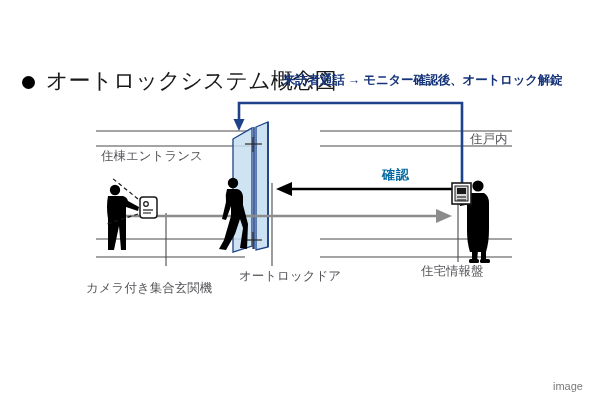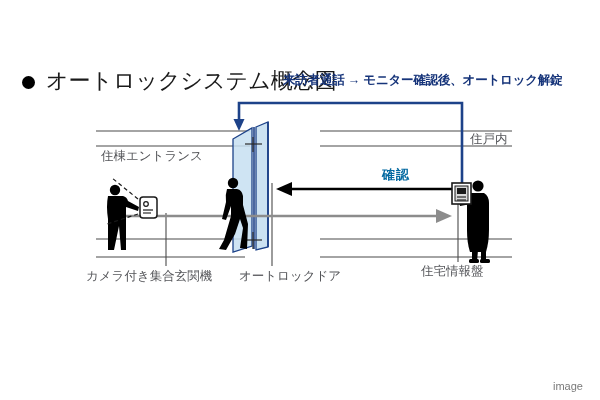--- a/index.html
+++ b/index.html
@@ -55,21 +55,21 @@
     color: #16347a;
     letter-spacing: -0.2px;
   }
   
   .label-gray {
     font-size: 12.5px;
     color: #55565a;
   }
   #label-entrance { left: 101px; top: 150px; }
   #label-indoor { left: 470px; top: 133px; }
-  #label-camera-panel { left: 86px; top: 270px; text-align: center; }
+  #label-camera-panel { left: 86px; top: 282px; text-align: center; }
   #label-autolock-door { left: 239px; top: 270px; }
   #label-home-panel { left: 421px; top: 265px; text-align: right; }
   #label-home-panel-sub { left: 393px; top: 283px; }
   
   #label-confirm {
     left: 382px;
     top: 168px;
     font-size: 13px;
     font-weight: bold;
     color: #0369a1;

